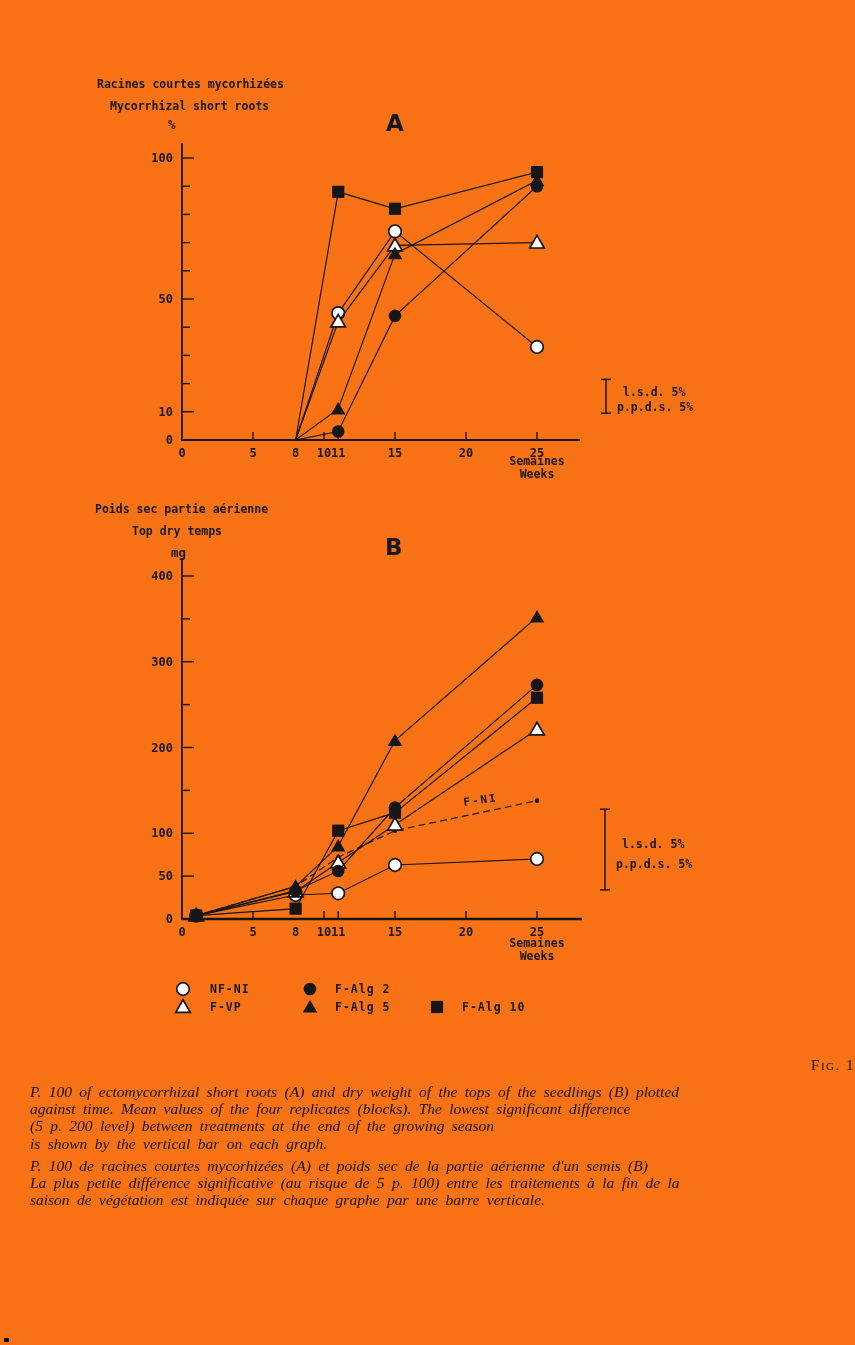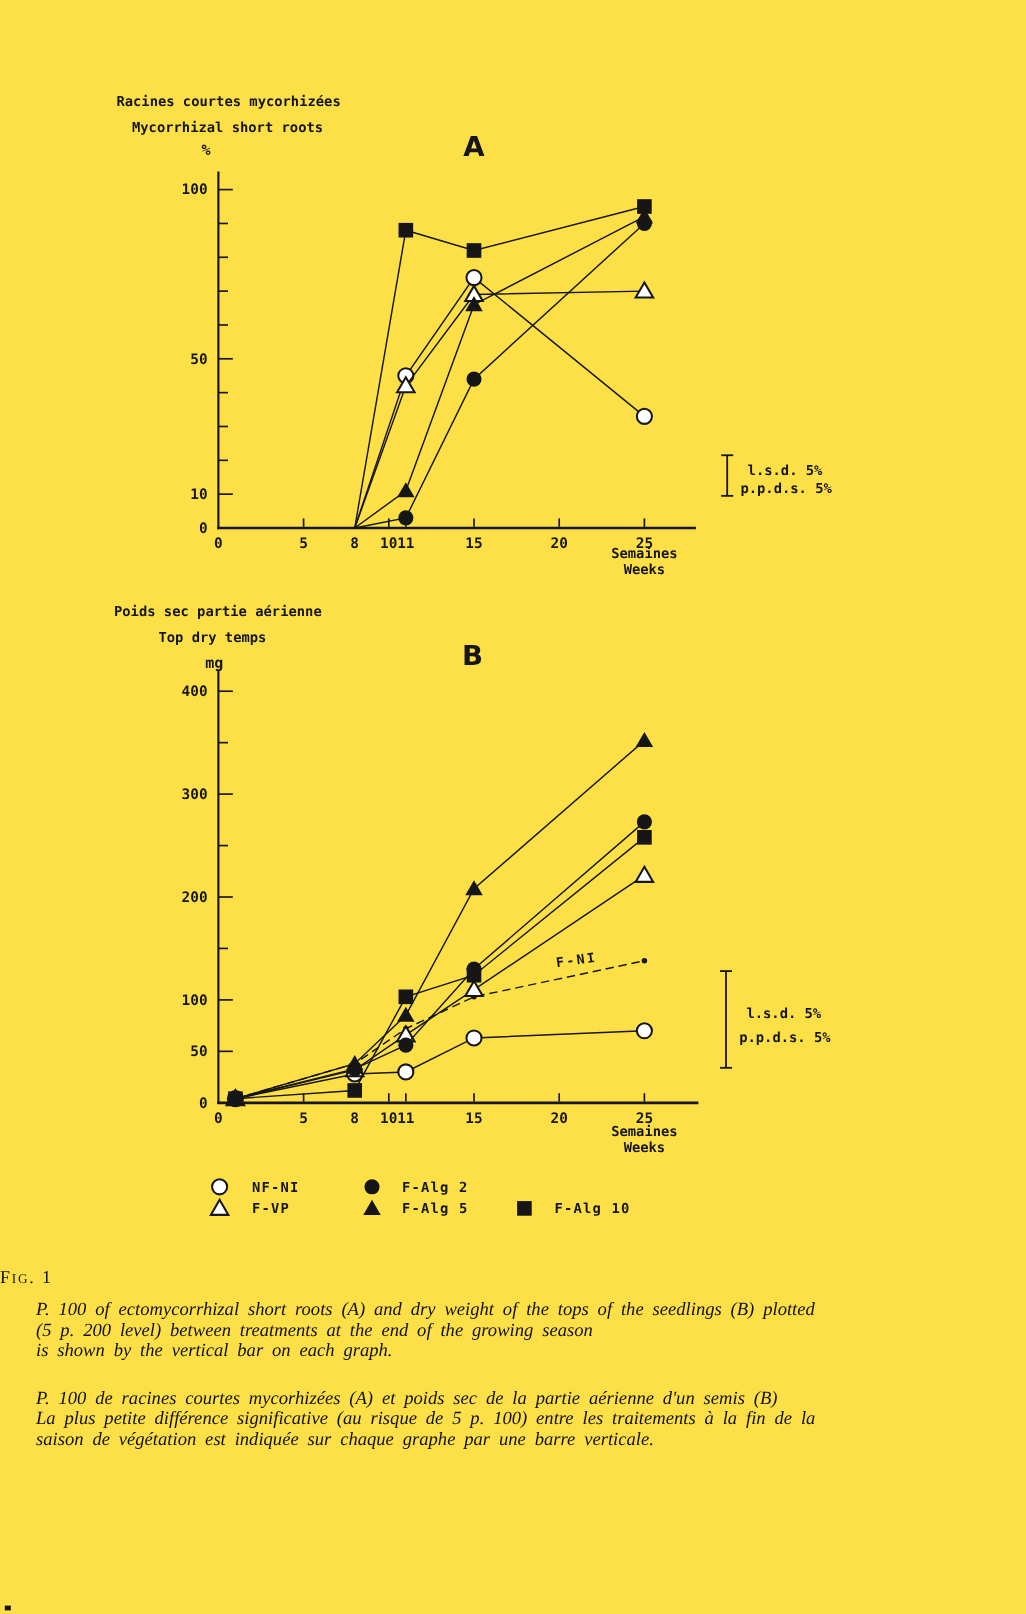--- a/index.html
+++ b/index.html
@@ -1,38 +1,38 @@
 <!DOCTYPE html>
 <html><head>
 <meta charset="utf-8">
 <style>
   html,body { margin:0; padding:0; background:#888; }
   .page {
     position:relative; width:855px; height:1345px; margin:0 auto;
-    background:#fde047; overflow:hidden;
+    background:#f97316; overflow:hidden;
     font-family:"DejaVu Sans", sans-serif; color:#161616;
   }
   .abs { position:absolute; }
   
   .hand {
     font-family:"DejaVu Sans Mono", monospace;
     font-weight:700; font-size:11.5px; color:#161616; white-space:nowrap;
   }
   .unit { font-family:"DejaVu Sans Mono", monospace; font-weight:700; font-size:12.5px; }
   .panel {
     font-family:"DejaVu Sans", sans-serif; font-weight:600; font-size:23px;
   }
   svg { position:absolute; left:0; overflow:visible; }
   svg text.tick  { font-family:"DejaVu Sans Mono", monospace; font-weight:700; font-size:12px; fill:#161616; }
   svg text.hand  { font-family:"DejaVu Sans Mono", monospace; font-weight:700; font-size:11.5px; fill:#161616; }
   svg text.anno  { font-family:"DejaVu Sans Mono", monospace; font-weight:700; font-size:11.5px; fill:#161616; }
   svg text.linelabel { font-family:"DejaVu Sans Mono", monospace; font-weight:700; font-size:11px; fill:#161616; }
   
   .figlabel {
-    left:0; width:855px; text-align:left;
+    left:0; width:855px; text-align:right;
     font-family:"Liberation Serif", serif; font-size:15px;
     font-variant:small-caps; letter-spacing:1.5px; color:#111;
   }
   .caption { left:30px; width:795px; text-align:left; color:#111; }
   .caption .line {
     font-family:"Liberation Serif", serif; font-style:italic;
     font-size:15.5px; line-height:17.2px; word-spacing:3.5px; white-space:nowrap;
   }
   .corner-mark { width:5px; height:4px; background:#111; }
 </style>
@@ -198,20 +198,21 @@
       <polygon points="310,29.8 302.7,42.4 317.3,42.4" fill="#161616"></polygon>
       <text x="335" y="41" class="hand" letter-spacing="1px">F-Alg 5</text>
       <rect x="430.9" y="30.9" width="12.2" height="12.2" fill="#161616"></rect>
       <text x="462" y="41" class="hand" letter-spacing="1px">F-Alg 10</text>
     </svg>
 
   <div class="abs figlabel" style="top:1057px;">Fig. 1</div>
 
   <div class="abs caption" style="top:1083px;">
     <div class="line">P. 100 of ectomycorrhizal short roots (A) and dry weight of the tops of the seedlings (B) plotted</div>
+    <div class="line">against time. Mean values of the four replicates (blocks). The lowest significant difference</div>
     <div class="line">(5 p. 200 level) between treatments at the end of the growing season</div>
     <div class="line">is shown by the vertical bar on each graph.</div>
   </div>
 
   <div class="abs caption" style="top:1157px;">
     <div class="line">P. 100 de racines courtes mycorhizées (A) et poids sec de la partie aérienne d'un semis (B)</div>
     <div class="line">La plus petite différence significative (au risque de 5 p. 100) entre les traitements à la fin de la</div>
     <div class="line">saison de végétation est indiquée sur chaque graphe par une barre verticale.</div>
   </div>
 

